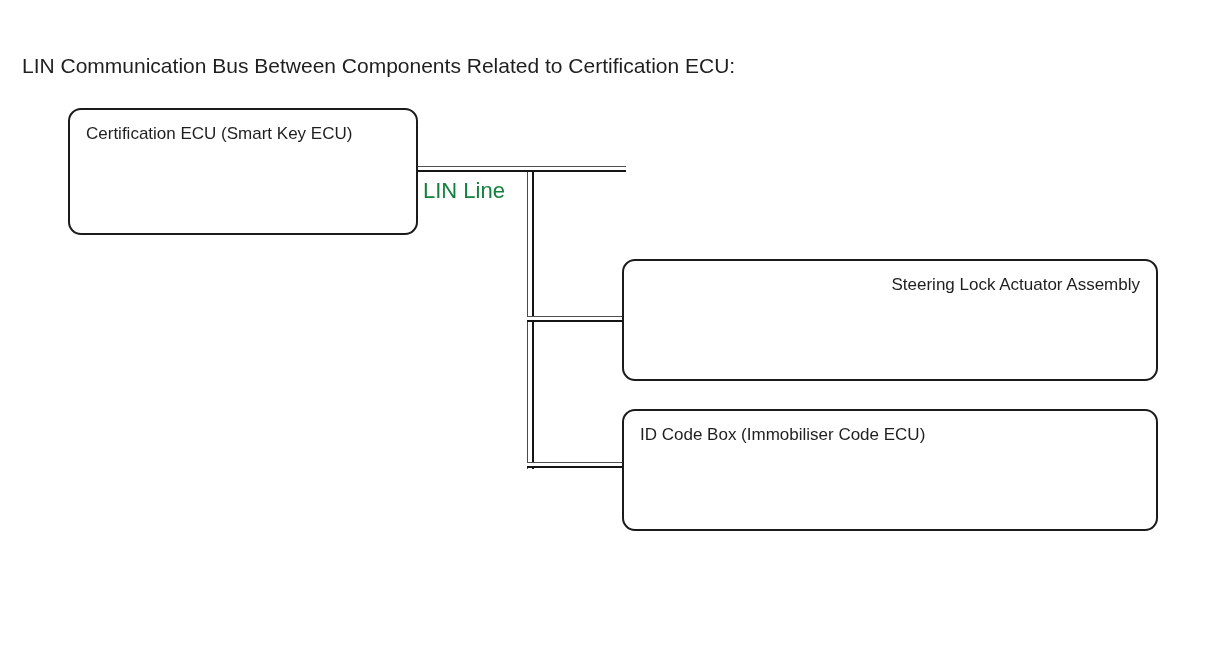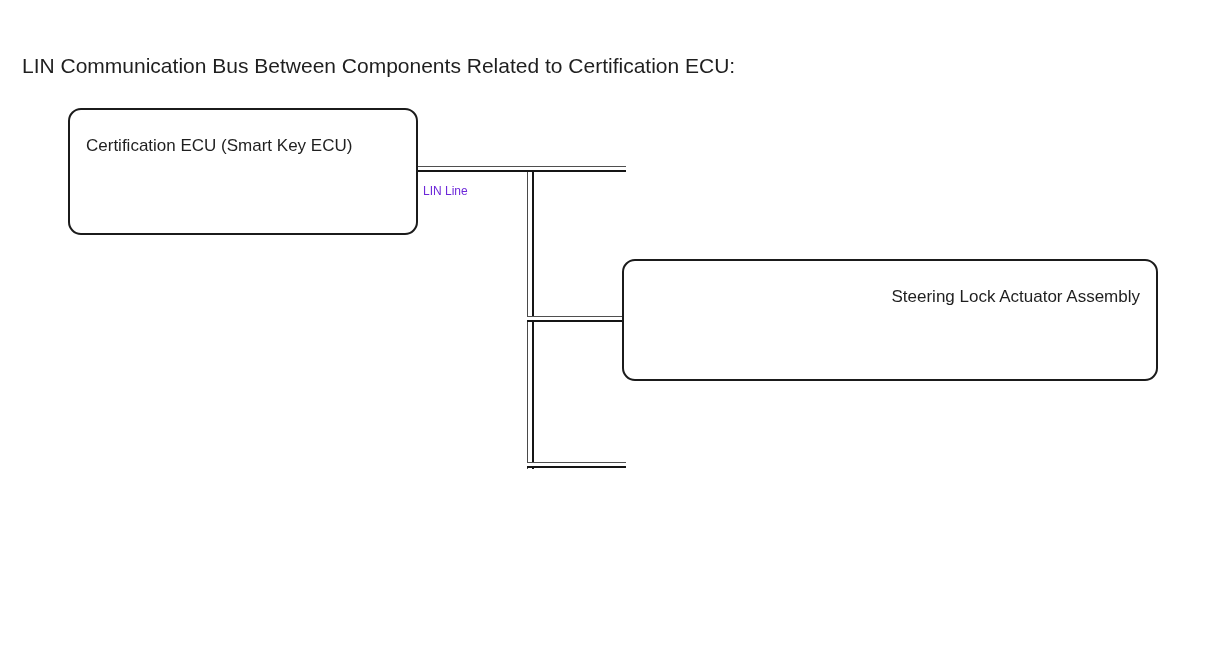--- a/index.html
+++ b/index.html
@@ -36,21 +36,21 @@
     width: 1210px;
     height: 646px;
   }
 
   .node {
     position: absolute;
     box-sizing: border-box;
     background: #ffffff;
     border: 2.5px solid #1b1b1b;
     border-radius: 13px;
-    padding: 24px 16px 10px 16px;
+    padding: 12px 16px 10px 16px;
   }
   .node-label {
     font-size: 17px;
     line-height: 23px;
     color: #1f1f1f;
     display: block;
   }
 
   #node-certification-ecu {
     left: 68px;
@@ -99,23 +99,23 @@
   #bus-segment-source   { left: 414px; top: 166px; width: 212px; }
   #bus-segment-branch-1 { left: 527px; top: 166px; width: 99px;  }
   #bus-segment-branch-2 { left: 527px; top: 316px; width: 99px;  }
   #bus-segment-branch-3 { left: 527px; top: 462px; width: 99px;  }
   #bus-segment-trunk    { left: 527px; top: 166px; height: 303px; }
 
   #lin-line-label {
     position: absolute;
     left: 423px;
     top: 180px;
-    font-size: 12px;
+    font-size: 22px;
     line-height: 22px;
-    color: #6d28d9;
+    color: #15803d;
     white-space: nowrap;
   }
 </style>
 </head>
 <body>
 
 <div id="diagram-title">LIN Communication Bus Between Components Related to Certification ECU:</div>
 
 <div class="canvas">
 
@@ -129,14 +129,17 @@
 
   <div class="node" id="node-certification-ecu">
     <span class="node-label">Certification ECU (Smart Key ECU)</span>
   </div>
 
 
   <div class="node" id="node-steering-lock">
     <span class="node-label">Steering Lock Actuator Assembly</span>
   </div>
 
+  <div class="node" id="node-id-code-box">
+    <span class="node-label">ID Code Box (Immobiliser Code ECU)</span>
+  </div>
 
 </div>
 
 </body></html>

